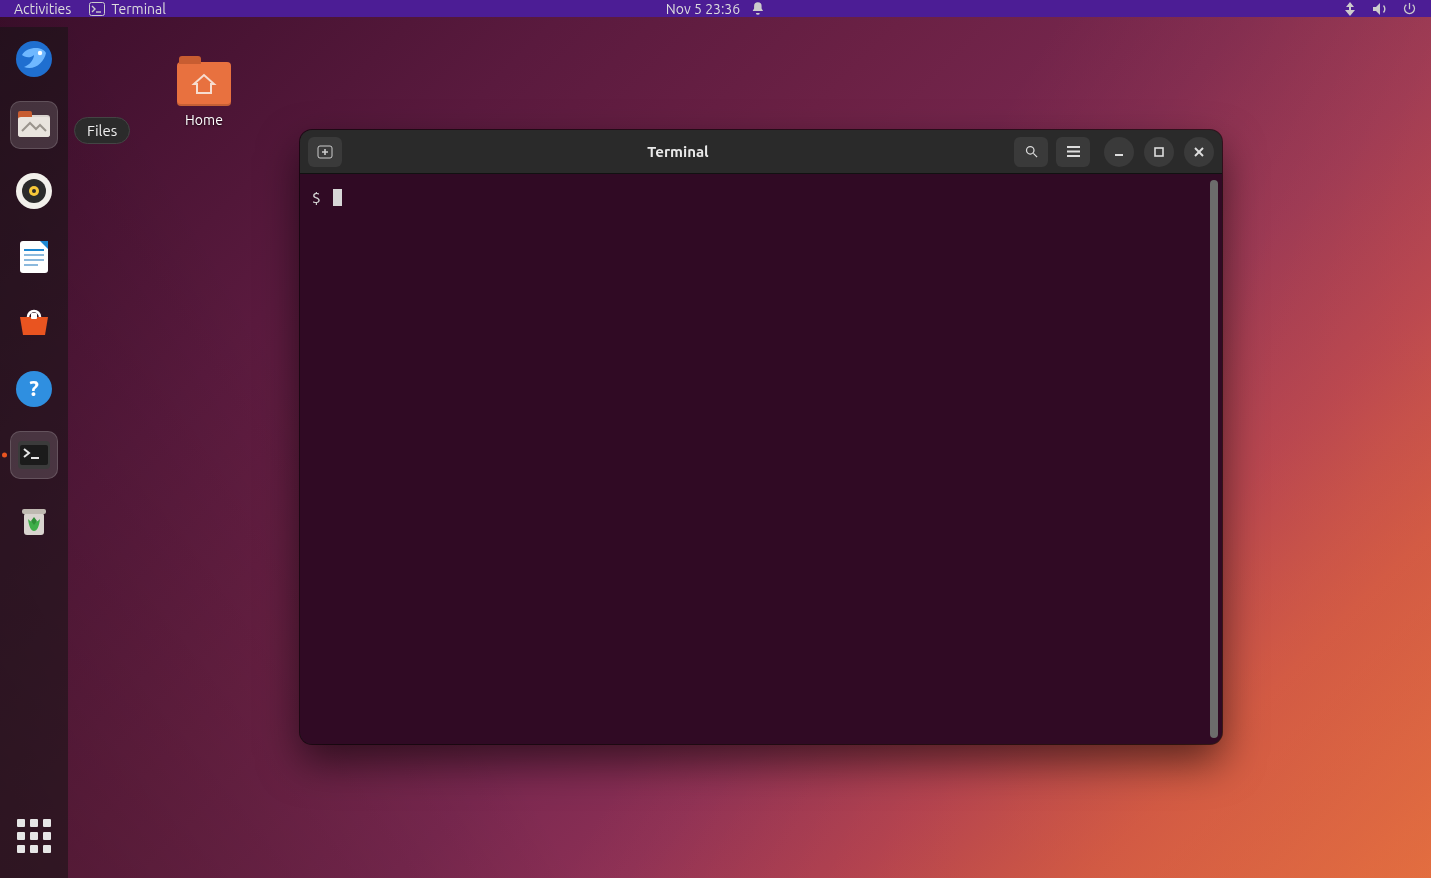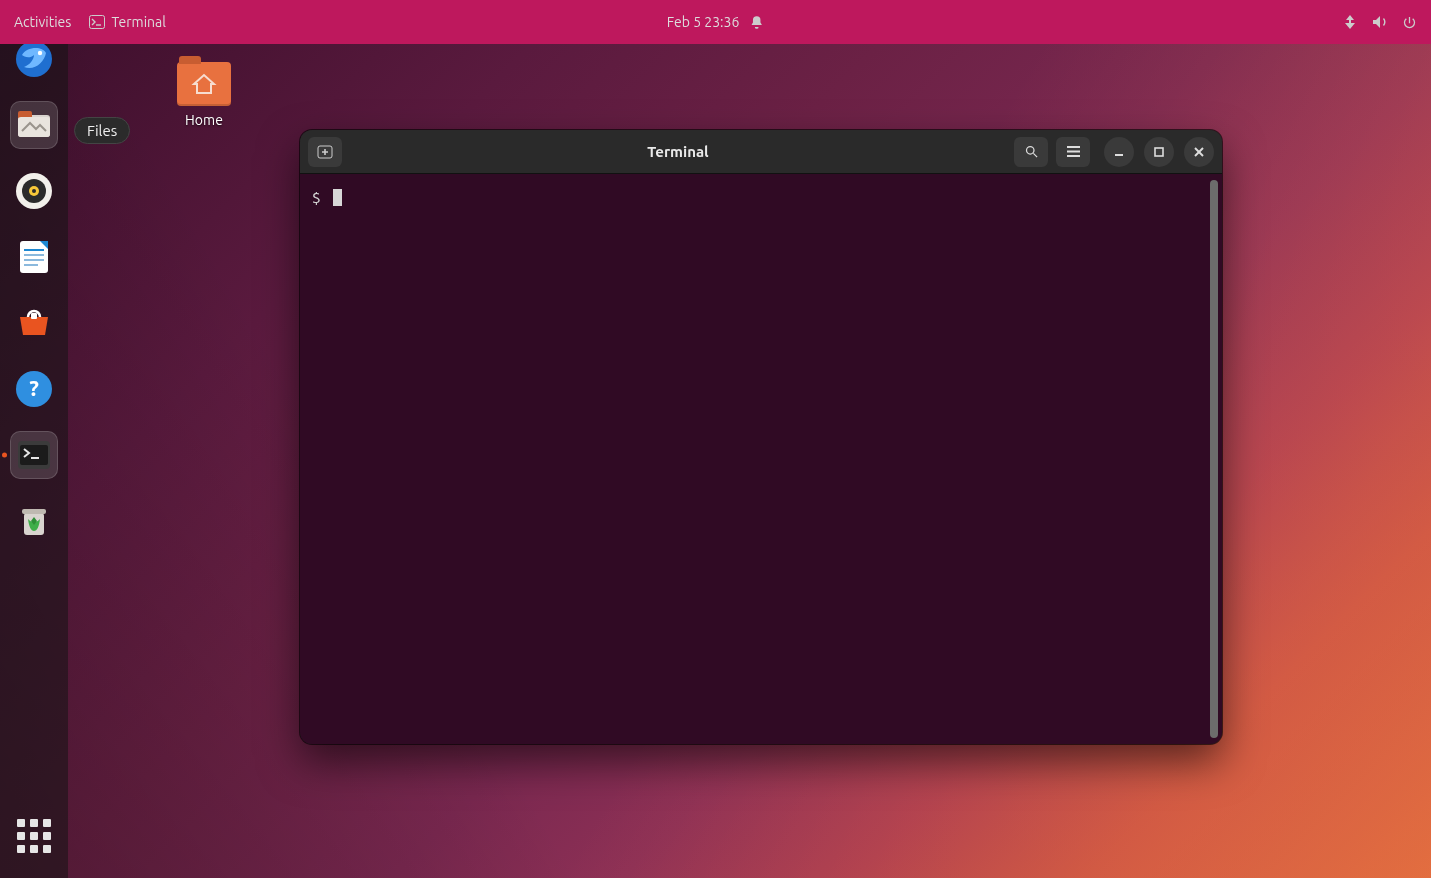--- a/index.html
+++ b/index.html
@@ -13,22 +13,22 @@
   
   .wallpaper-overlay {
     position:absolute; inset:0; pointer-events:none;
     background:
       linear-gradient(60deg, rgba(0,0,0,0.25) 0%, transparent 30%),
       linear-gradient(120deg, transparent 55%, rgba(255,120,80,0.25) 85%);
   }
 
   
   .topbar {
-    position: absolute; top:0; left:0; right:0; height:44px;
-    background:#be185d; display:flex; align-items:center;
+    position: absolute; top:0; left:0; right:0; height:17px;
+    background:#4c1d95; display:flex; align-items:center;
     font-size:14px; color:#ddd; z-index:10;
   }
   .topbar .left { display:flex; align-items:center; gap:18px; padding-left:14px;}
   .topbar .center { position:absolute; left:50%; transform:translateX(-50%); display:flex; align-items:center; gap:10px;}
   .topbar .right { margin-left:auto; display:flex; align-items:center; gap:14px; padding-right:14px;}
   .topbar .app-ind { display:flex; align-items:center; gap:6px;}
   .topbar svg { display:block; }
   .clickable { cursor:pointer; }
 
   
@@ -132,21 +132,21 @@
     <span class="app-ind clickable">
       <svg width="16" height="14" viewBox="0 0 16 14">
         <rect x="0.5" y="0.5" width="15" height="13" rx="2" fill="none" stroke="#ccc"></rect>
         <path d="M3 4 L6 7 L3 10" fill="none" stroke="#ccc" stroke-width="1.4"></path>
         <line x1="7" y1="10" x2="12" y2="10" stroke="#ccc" stroke-width="1.4"></line>
       </svg>
       <span>Terminal</span>
     </span>
   </div>
   <div class="center">
-    <span class="clickable">Feb 5  23:36</span>
+    <span class="clickable">Nov 5  23:36</span>
     <span>
       <svg width="15" height="15" viewBox="0 0 24 24">
           <path fill="#ccc" d="M12 2a6 6 0 0 0-6 6v4l-2 3v1h16v-1l-2-3V8a6 6 0 0 0-6-6zm0 20a3 3 0 0 0 3-3H9a3 3 0 0 0 3 3z"></path>
         </svg>
     </span>
   </div>
   <div class="right">
     <span>
       <svg width="16" height="14" viewBox="0 0 16 14">
           <path fill="#ccc" d="M8 0l-4 5h3v3H3L8 14l5-6h-4V5h3z"></path>

